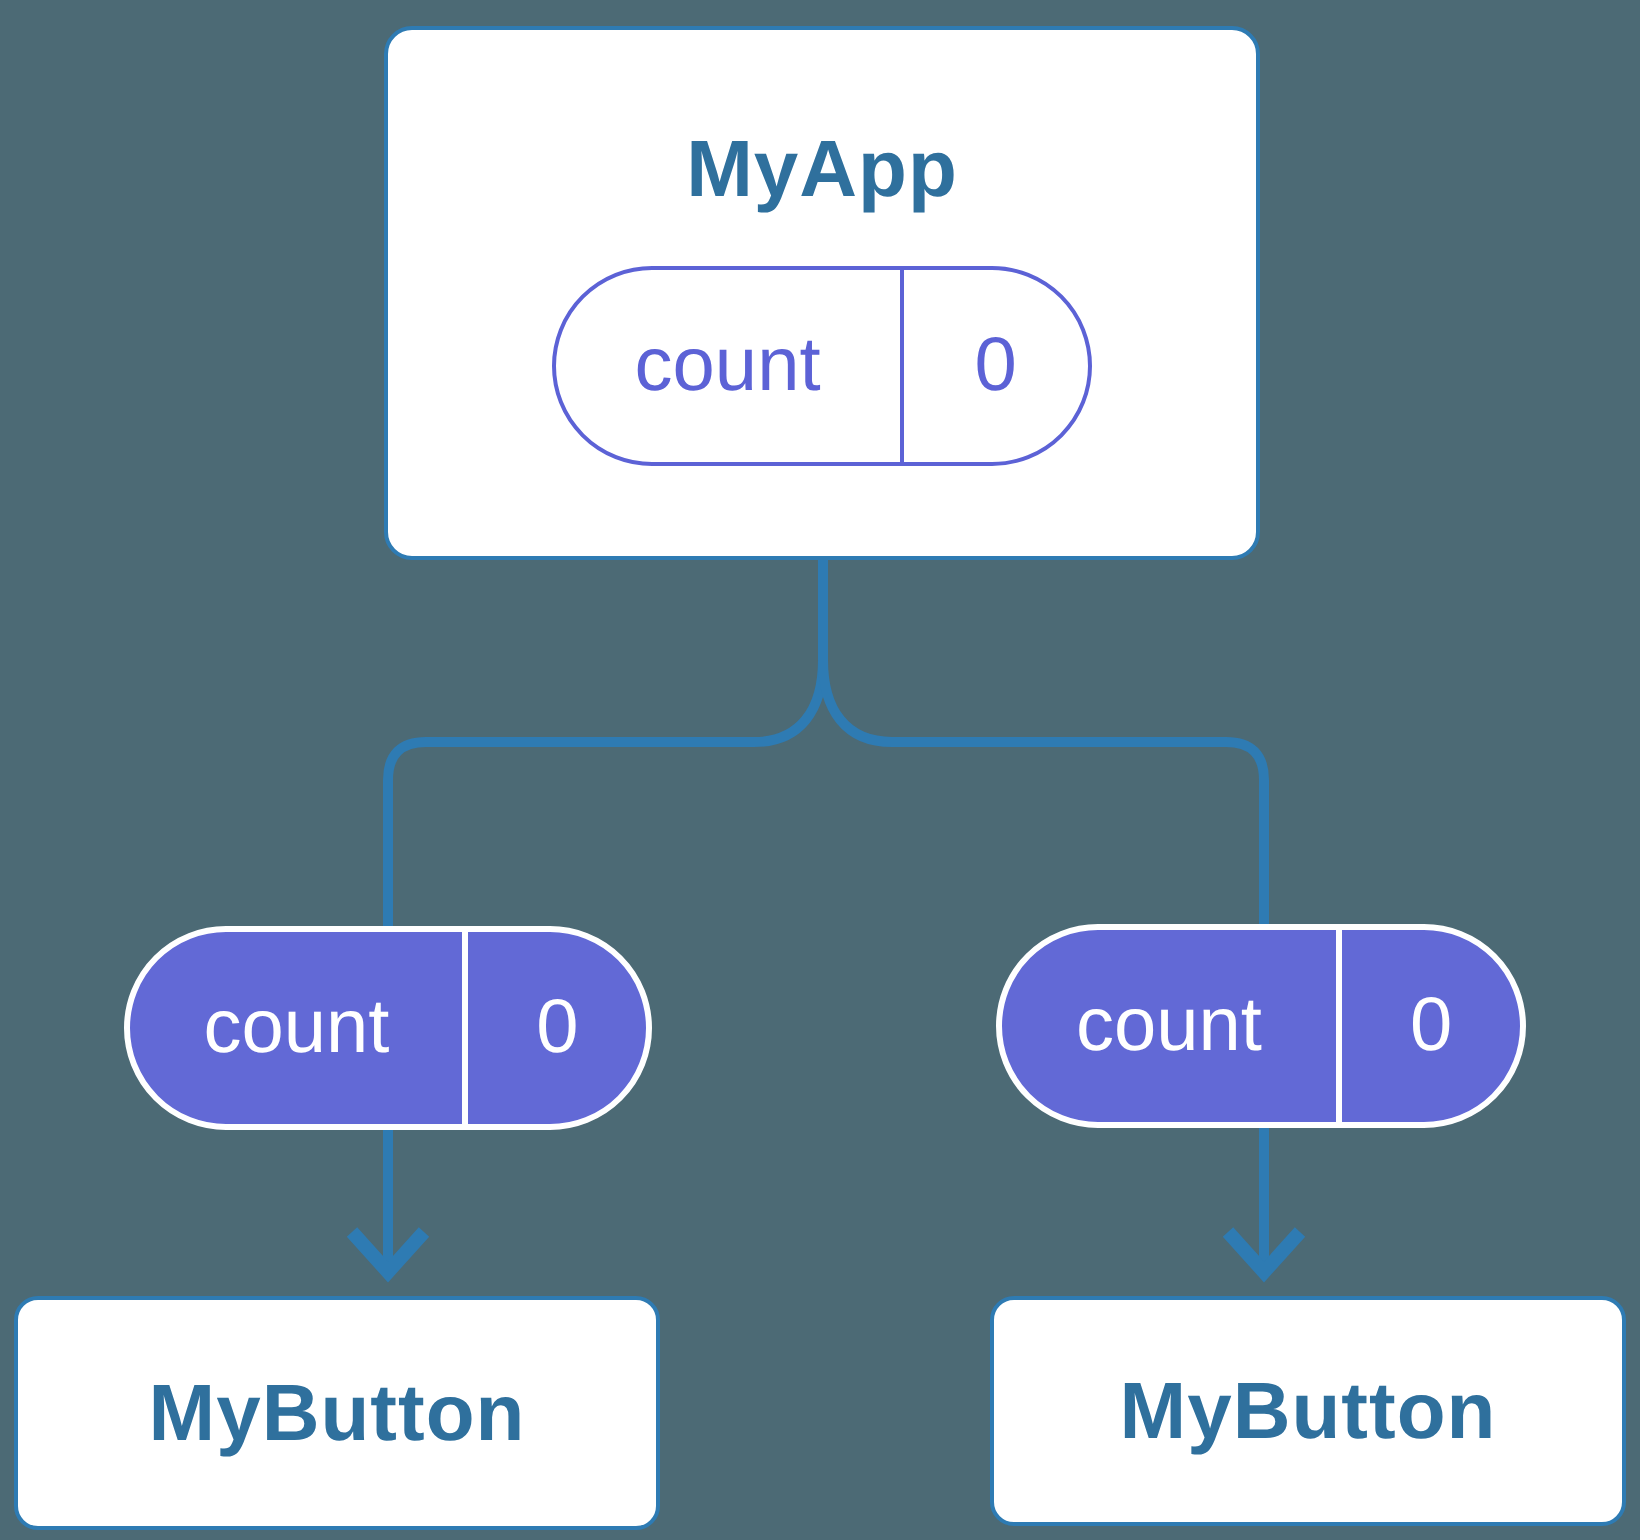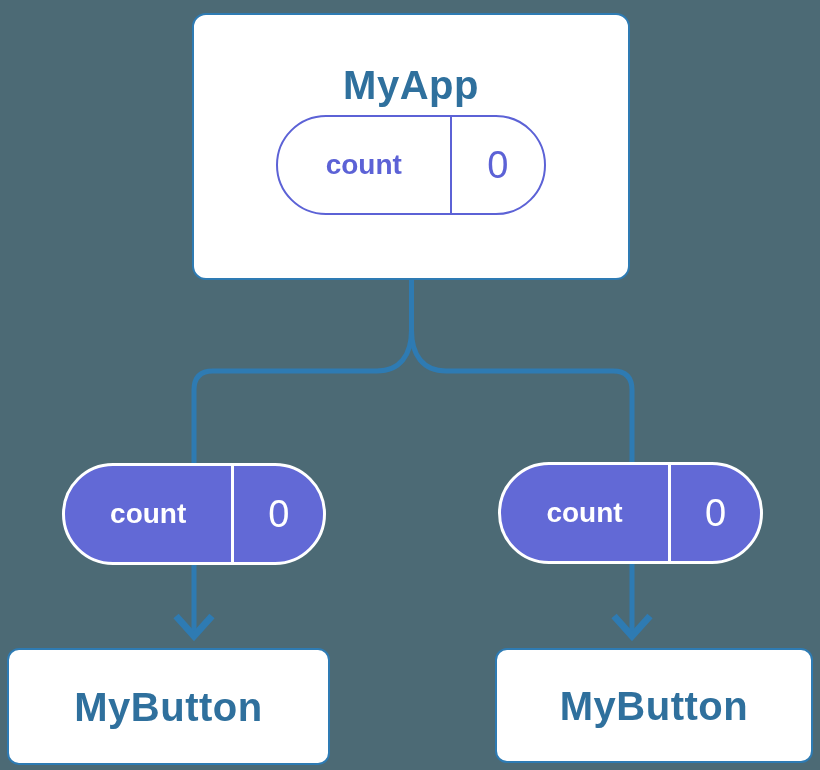--- a/index.html
+++ b/index.html
@@ -31,21 +31,21 @@
   }
   .app-card {
     left: 192px;
     top: 13px;
     width: 438px;
     height: 267px;
     display: flex;
     flex-direction: column;
     align-items: center;
     padding-top: 48px;
-    gap: 8px;
+    gap: 26px;
   }
   .card-title {
     font-size: 40px;
     font-weight: 700;
     line-height: 44px;
     color: #2f709d;
     letter-spacing: 0.5px;
   }
   .pill {
     display: flex;
@@ -67,22 +67,22 @@
     height: 102px;
     background: #6269d6;
     border: 3px solid #ffffff;
     color: #ffffff;
   }
   .pill-name {
     flex: 0 0 64.5%;
     display: flex;
     align-items: center;
     justify-content: center;
-    font-size: 28px;
-    font-weight: 700;
+    font-size: 38px;
+    font-weight: 400;
   }
   .pill-divider {
     width: 2px;
     background: currentColor;
   }
   .pill-filled .pill-divider {
     width: 3px;
     background: #ffffff;
   }
   .pill-value {

